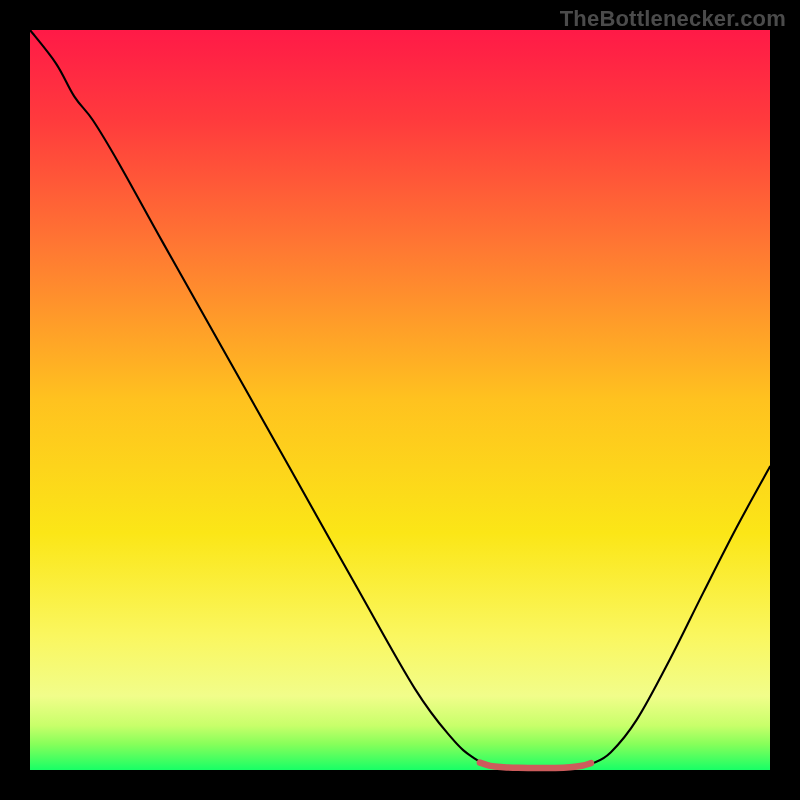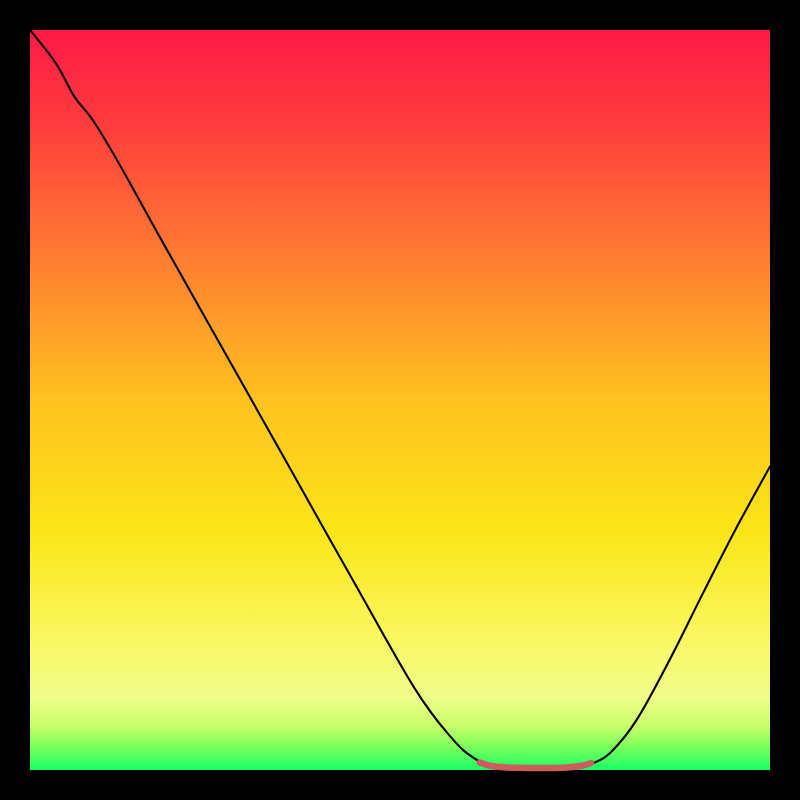--- a/index.html
+++ b/index.html
@@ -47,13 +47,14 @@
           <stop offset="94.00%" stop-color="#c8ff6a"></stop>
           <stop offset="96.50%" stop-color="#87ff5a"></stop>
           <stop offset="100.00%" stop-color="#18ff66"></stop>
         </linearGradient>
   </defs>
   <rect id="plot-bg" fill="url(#bg-grad)" x="30" y="30" width="740" height="740"></rect>
   <path id="curve-main" fill="none" stroke-linecap="round" stroke-linejoin="round" d="M30.00 30.00 C 34.66 35.99, 47.91 51.31, 55.90 63.30 C 63.89 75.29, 67.74 86.34, 74.40 96.60 C 81.06 106.86, 84.91 108.29, 92.90 120.28 C 100.89 132.27, 106.15 141.09, 118.80 163.20 C 131.45 185.31, 144.55 209.82, 163.20 243.12 C 181.85 276.42, 199.76 307.97, 222.40 348.20 C 245.04 388.43, 265.02 423.98, 289.00 466.60 C 312.98 509.22, 332.96 545.04, 355.60 585.00 C 378.24 624.96, 397.48 661.03, 414.80 688.60 C 432.12 716.17, 441.14 725.66, 451.80 738.18 C 462.46 750.70, 466.67 753.16, 474.00 758.16 C 481.33 763.15, 484.51 764.20, 492.50 765.93 C 500.49 767.66, 508.41 767.39, 518.40 767.78 C 528.39 768.17, 538.01 768.21, 548.00 768.08 C 557.99 767.94, 565.91 767.89, 573.90 767.04 C 581.89 766.19, 585.74 766.00, 592.40 763.34 C 599.06 760.68, 602.91 760.10, 610.90 752.24 C 618.89 744.38, 626.14 736.46, 636.80 719.68 C 647.46 702.90, 658.11 681.91, 670.10 659.00 C 682.09 636.09, 691.41 616.11, 703.40 592.40 C 715.39 568.69, 724.71 549.92, 736.70 527.28 C 748.69 504.64, 764.01 477.52, 770.00 466.60" stroke="#000000" stroke-width="2.1"></path>
   <path id="curve-marker" fill="none" stroke-linecap="round" stroke-linejoin="round" d="M479.92 762.60 C 481.78 763.20, 486.02 765.10, 490.28 765.93 C 494.54 766.76, 498.54 766.86, 503.60 767.19 C 508.66 767.52, 512.41 767.62, 518.40 767.78 C 524.39 767.94, 530.24 768.05, 536.90 768.08 C 543.56 768.10, 549.41 768.09, 555.40 767.93 C 561.39 767.77, 565.40 767.59, 570.20 767.19 C 575.00 766.79, 578.31 766.43, 582.04 765.71 C 585.77 764.99, 589.32 763.64, 590.92 763.19" stroke="#cd5c5c" stroke-width="6.5"></path>
 </svg>
 
+<div class="watermark">TheBottleneсker.com</div>
 </div>
 
 </body></html>

